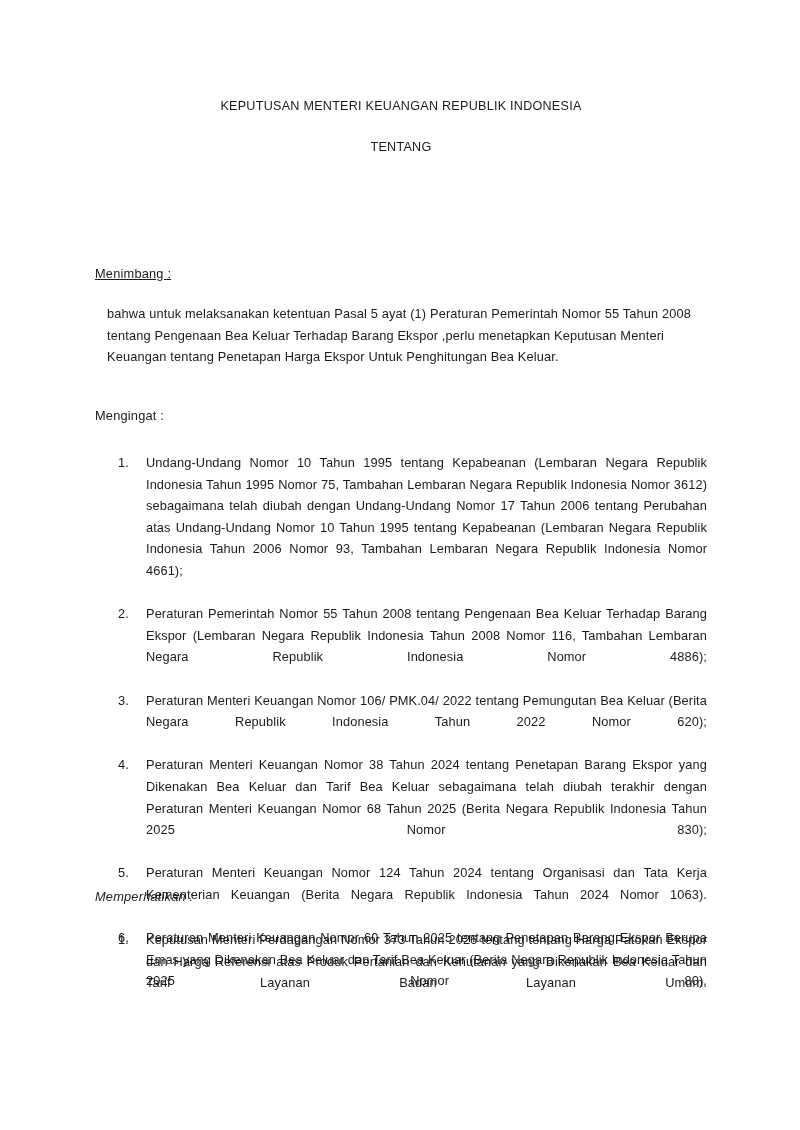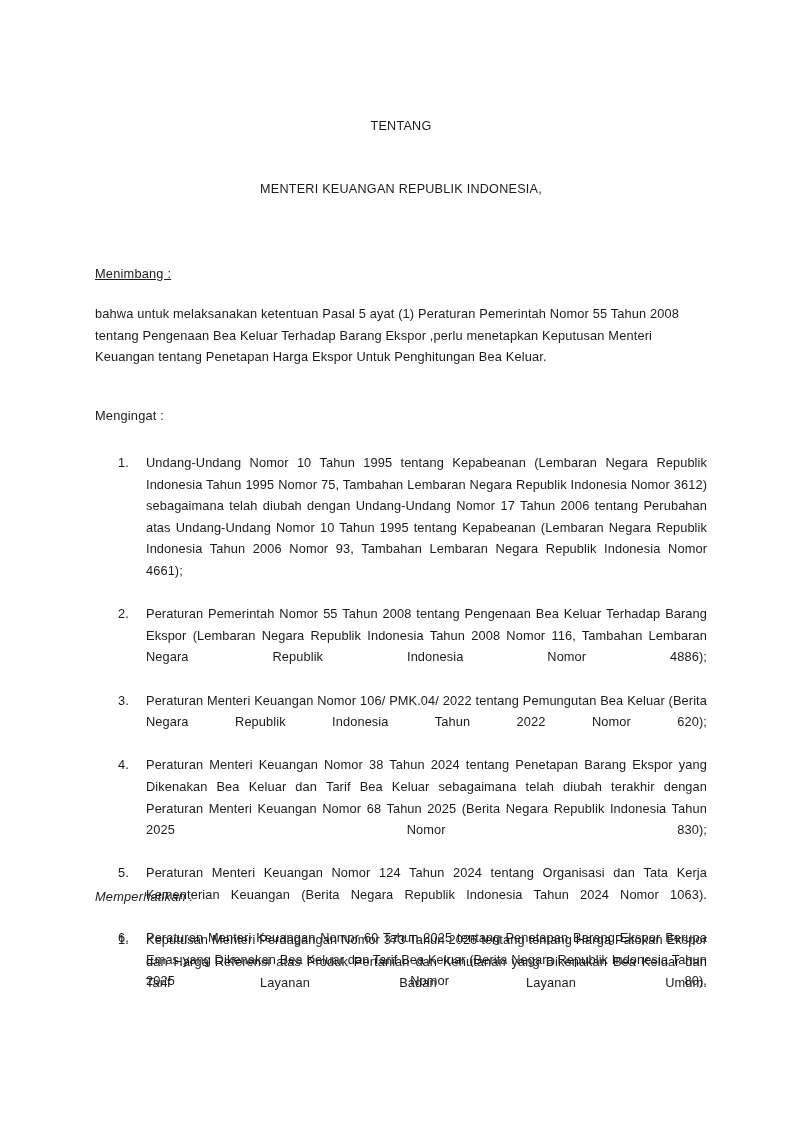--- a/index.html
+++ b/index.html
@@ -57,21 +57,21 @@
 
   .para {
     position: absolute;
     left: 95px;
     width: 612px;
     font-size: 12.8px;
     line-height: 21.5px;
     letter-spacing: 0.15px;
     text-align: left;
   }
-  .para-menimbang { top: 303px; }
+  .para-menimbang { top: 303px; margin-left: 12px; }
 
   
   ol.doc-list {
     position: absolute;
     left: 118px;
     width: 589px;
     margin: 0;
     padding: 0;
     list-style: none;
     font-size: 12.8px;
@@ -104,25 +104,25 @@
     display: inline-block;
     width: 100%;
   }
 </style>
 </head>
 <body>
 
 <div class="page">
 
   <div class="heading-block">
+    <div class="title-line">KEPUTUSAN MENTERI KEUANGAN REPUBLIK INDONESIA</div>
     <div class="gap-sm"></div>
     <div class="title-line">TENTANG</div>
     <div class="gap-md"></div>
     <div class="gap-md"></div>
-    <div class="title-line">MENTERI KEUANGAN REPUBLIK INDONESIA,</div>
   </div>
 
   <div class="label label-menimbang">Menimbang :</div>
   <div class="para para-menimbang">bahwa untuk melaksanakan ketentuan Pasal 5 ayat (1) Peraturan Pemerintah Nomor 55 Tahun 2008 tentang Pengenaan Bea Keluar Terhadap Barang Ekspor ,perlu menetapkan Keputusan Menteri Keuangan tentang Penetapan Harga Ekspor Untuk Penghitungan Bea Keluar.</div>
 
   <div class="label label-mengingat">Mengingat  :</div>
   <ol class="doc-list list-mengingat">
     <li>
       <span class="num">1.</span>
       <span class="txt">Undang-Undang Nomor 10 Tahun 1995 tentang Kepabeanan (Lembaran Negara Republik Indonesia Tahun 1995 Nomor 75, Tambahan Lembaran Negara Republik Indonesia Nomor 3612) sebagaimana telah diubah dengan Undang-Undang Nomor 17 Tahun 2006 tentang Perubahan atas Undang-Undang Nomor 10 Tahun 1995 tentang Kepabeanan (Lembaran Negara Republik Indonesia Tahun 2006 Nomor 93, Tambahan Lembaran Negara Republik Indonesia Nomor 4661);</span>

